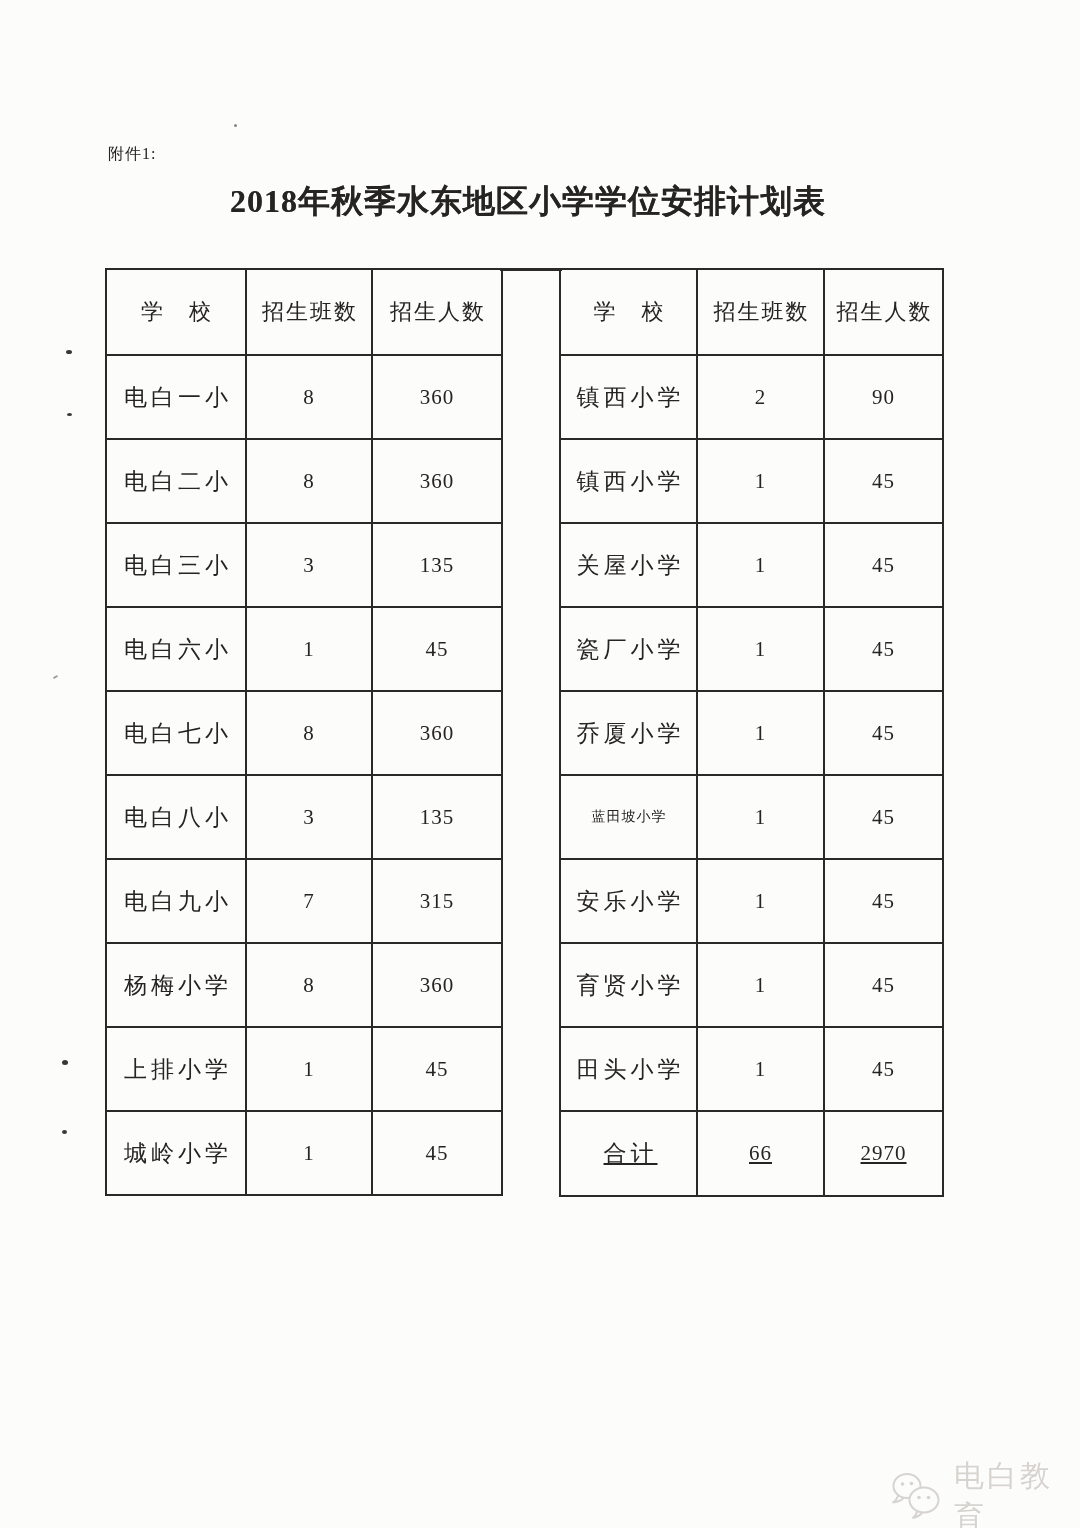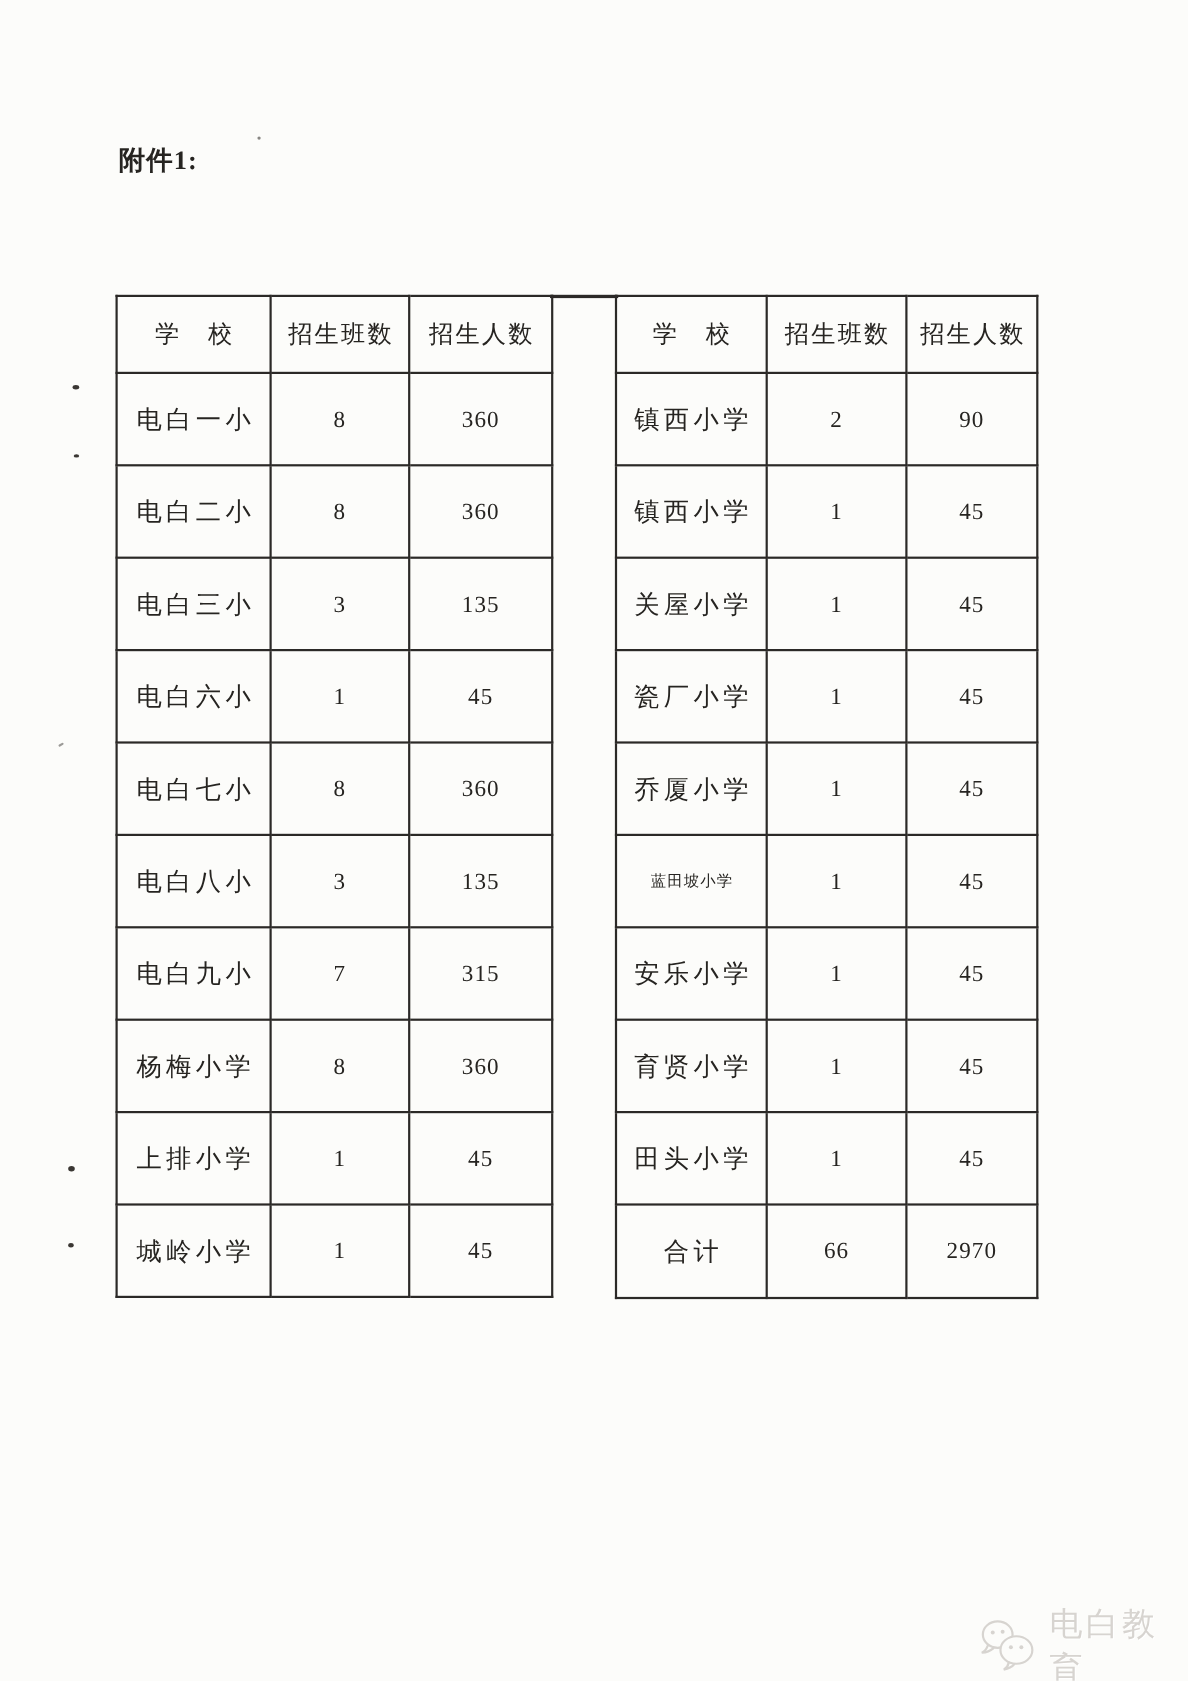--- a/index.html
+++ b/index.html
@@ -7,22 +7,22 @@
     width: 1080px; height: 1528px;
     background: #fcfcfa;
     font-family: "Liberation Serif", "DejaVu Serif", serif;
     color: #262421;
     position: relative;
     overflow: hidden;
   }
   .page { position: absolute; inset: 0; }
 
   .attachment-label {
-    position: absolute; left: 108px; top: 130px;
-    font-size: 24px; font-weight: bold; letter-spacing: 1px;
+    position: absolute; left: 108px; top: 144px;
+    font-size: 16px; font-weight: normal; letter-spacing: 1px;
   }
   .doc-title {
     position: absolute; left: 0; top: 180px; width: 1056px;
     text-align: center;
     font-size: 32px; font-weight: bold; letter-spacing: 1px;
     text-shadow: 0 0 0.5px rgba(30,28,25,.7);
   }
 
   table.doc-table {
     position: absolute;
@@ -33,23 +33,23 @@
   #left-table  { left: 105px; top: 268px; }
   #right-table { left: 559px; top: 268px; }
 
   .doc-table th, .doc-table td {
     border: 2px solid #2b2927;
     text-align: center; vertical-align: middle;
     padding: 0; overflow: hidden; white-space: nowrap;
   }
   .doc-table { border: 1px solid #2b2927; }
 
-  .doc-table thead tr { height: 70px; }
+  .doc-table thead tr { height: 86px; }
   .doc-table tbody tr { height: 84px; }
-  .doc-table tr.total-row { height: 85px; }
+  .doc-table tr.total-row { height: 85px; text-decoration: underline; }
 
   .head-cell {
     font-size: 22px; font-weight: normal; letter-spacing: 2px; text-indent: 2px;
   }
   .school-cell {
     font-size: 23px; letter-spacing: 4px; text-indent: 4px;
   }
   .school-cell.small {
     font-size: 14px; letter-spacing: 1px; text-indent: 1px;
   }
@@ -91,20 +91,21 @@
   .speck.s4 { left: 62px;  top: 1130px; width: 5px; height: 4px; }
   .speck.s5 { left: 234px; top: 124px;  width: 3px; height: 3px; opacity:.6; }
   .speck.s6 { left: 53px;  top: 676px;  width: 5px; height: 2px; opacity:.5; transform: rotate(-30deg); border-radius: 1px; }
 </style>
 </head>
 <body>
 
 <div class="page">
 
   <div class="attachment-label">附件1:</div>
+  <div class="doc-title">2018年秋季水东地区小学学位安排计划表</div>
 
   <div class="table-top-connector"></div>
 
   <table class="doc-table" id="left-table">
     <colgroup>
         <col>
         <col>
         <col>
       </colgroup>
     <thead>

